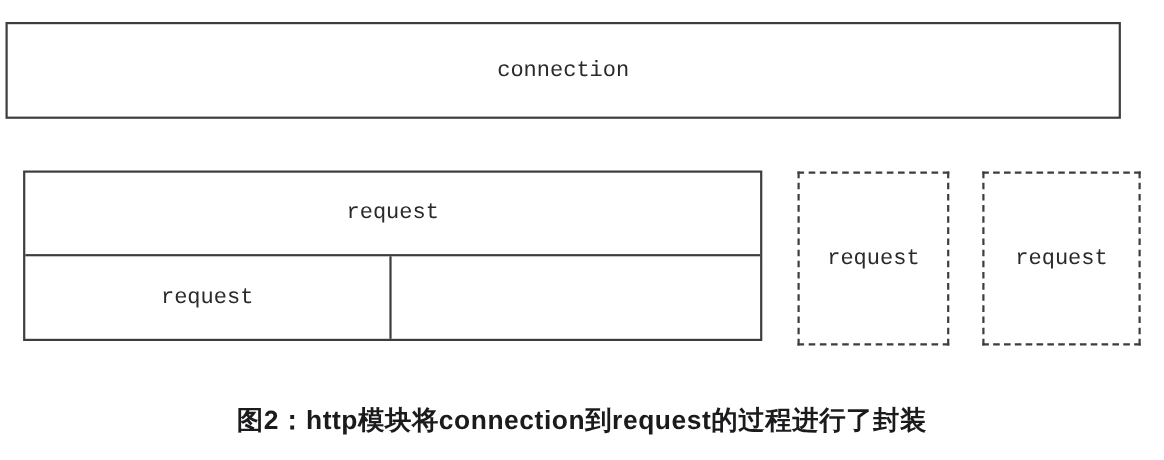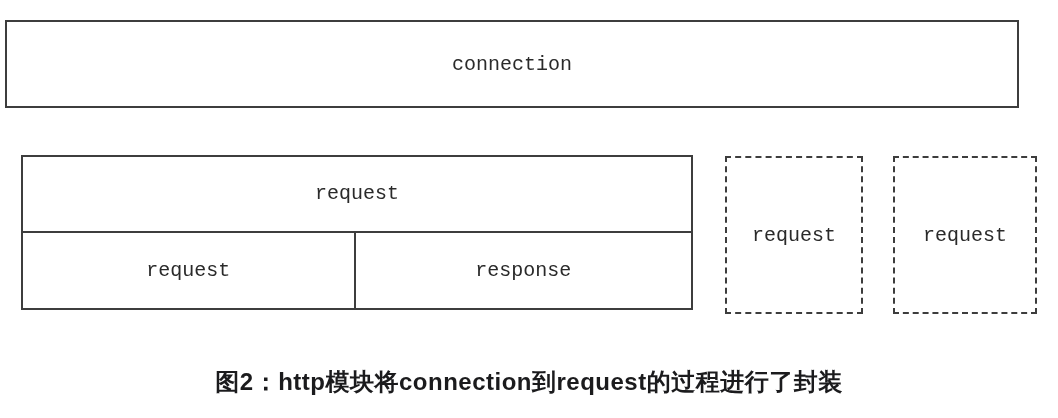--- a/index.html
+++ b/index.html
@@ -93,23 +93,20 @@
   </div>
 
   <div class="request-group">
     <div class="request-group-top">
       <span class="box-label">request</span>
     </div>
     <div class="request-group-bottom">
       <div class="cell-request">
         <span class="box-label">request</span>
       </div>
-      <div class="cell-response">
-        <span class="box-label">response</span>
-      </div>
     </div>
   </div>
 
   <div class="dashed-box dashed-box-1">
     <span class="box-label">request</span>
   </div>
 
   <div class="dashed-box dashed-box-2">
     <span class="box-label">request</span>
   </div>

